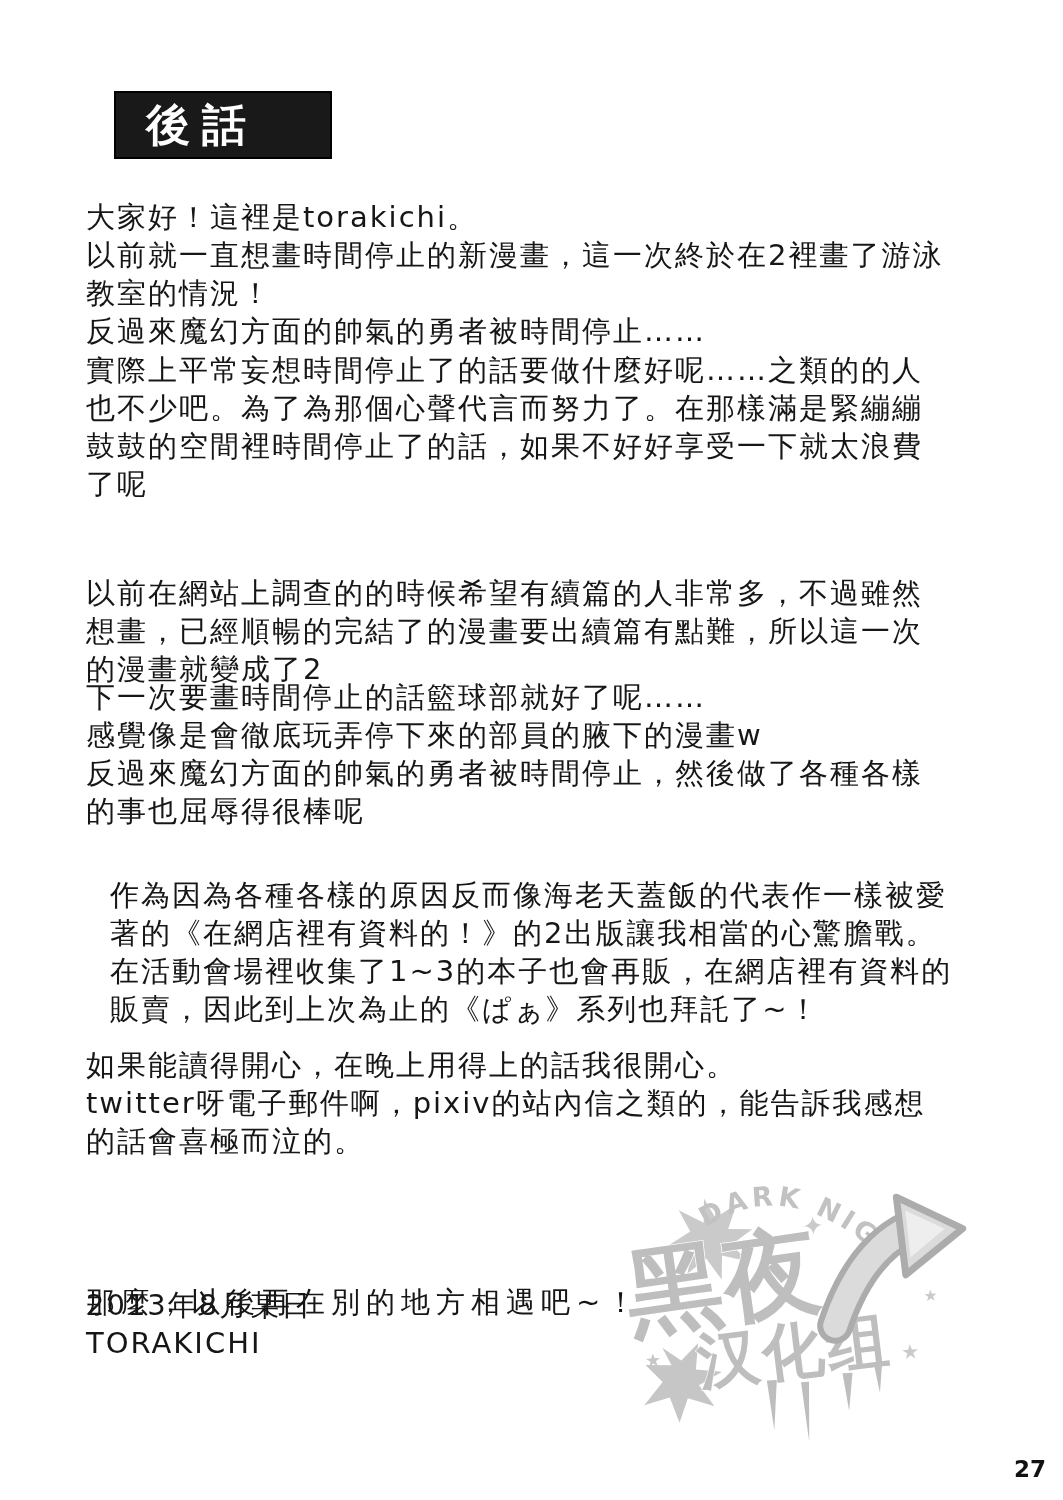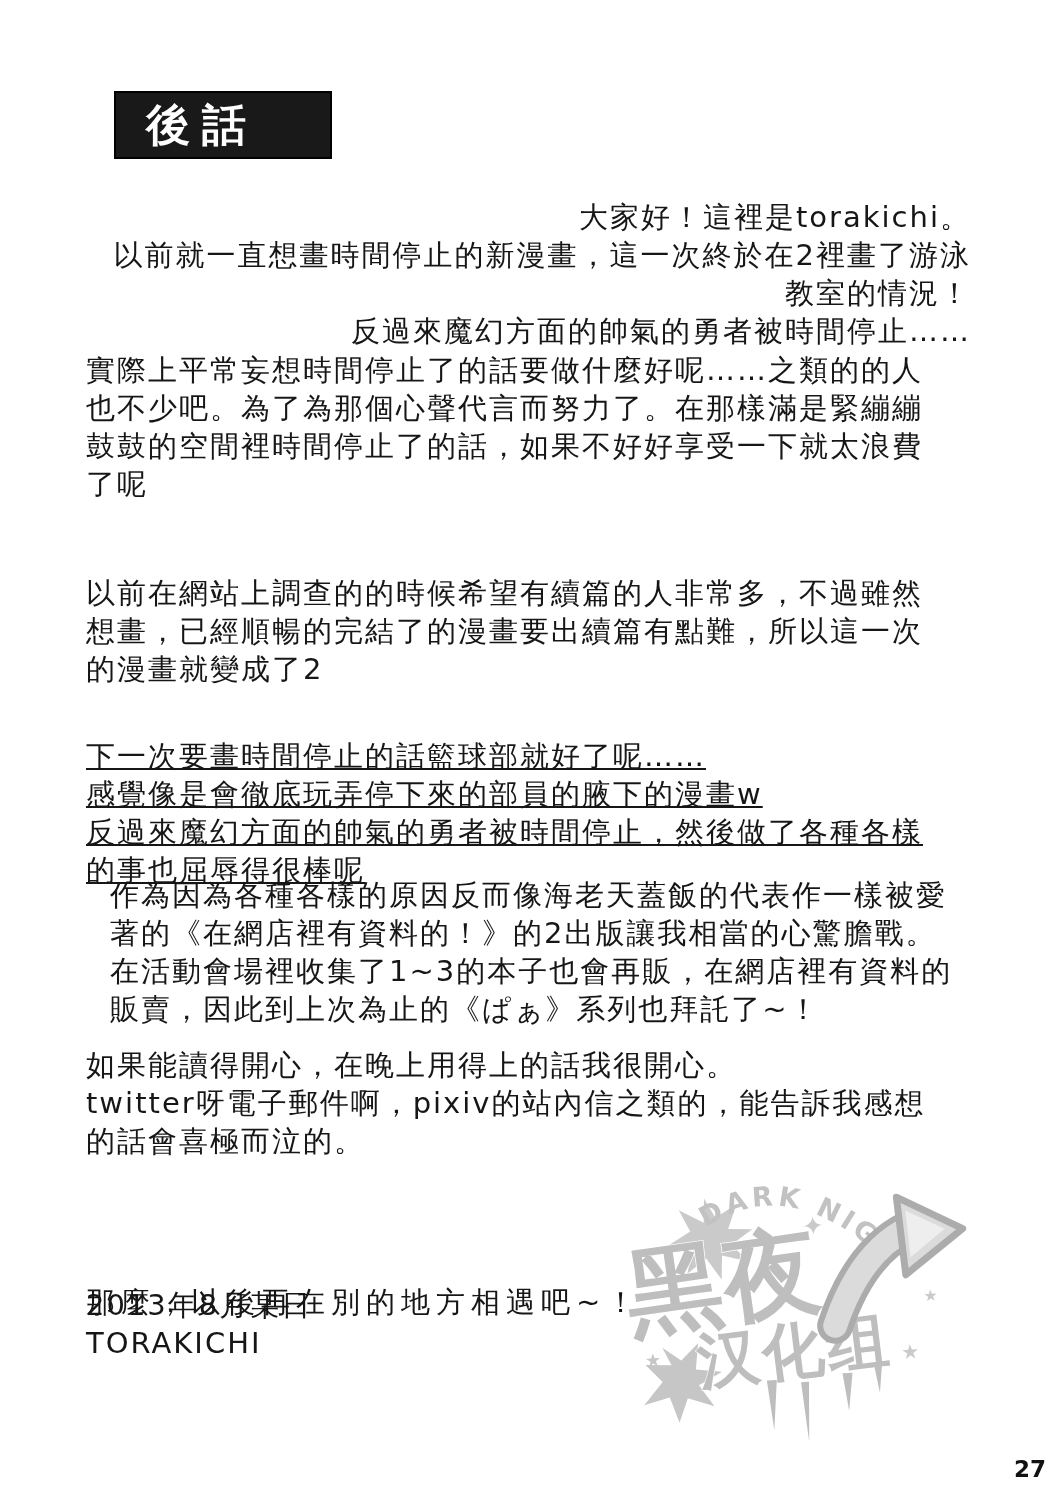--- a/index.html
+++ b/index.html
@@ -39,24 +39,24 @@
   }
   .para {
     position: absolute;
     left: 86px;
     width: 885px;
     font-size: 29px;
     line-height: 38px;
     letter-spacing: 2px;
   }
   .para div { white-space: nowrap; }
-  .p1 { top: 198px; text-align: right; }
+  .p1 { top: 198px; }
   .p2 { top: 351px; }
   .p3 { top: 574px; }
-  .p4 { top: 737px; text-decoration: underline; }
+  .p4 { top: 678px; }
   .p5 { top: 876px; margin-left: 24px; }
   .p6 { top: 1046px; }
   .farewell { top: 1283px; letter-spacing: 6px; }
   .signature { top: 1286px; }
   .page-number {
     position: absolute;
     right: 17px;
     top: 1456px;
     font-size: 23px;
     font-weight: bold;

